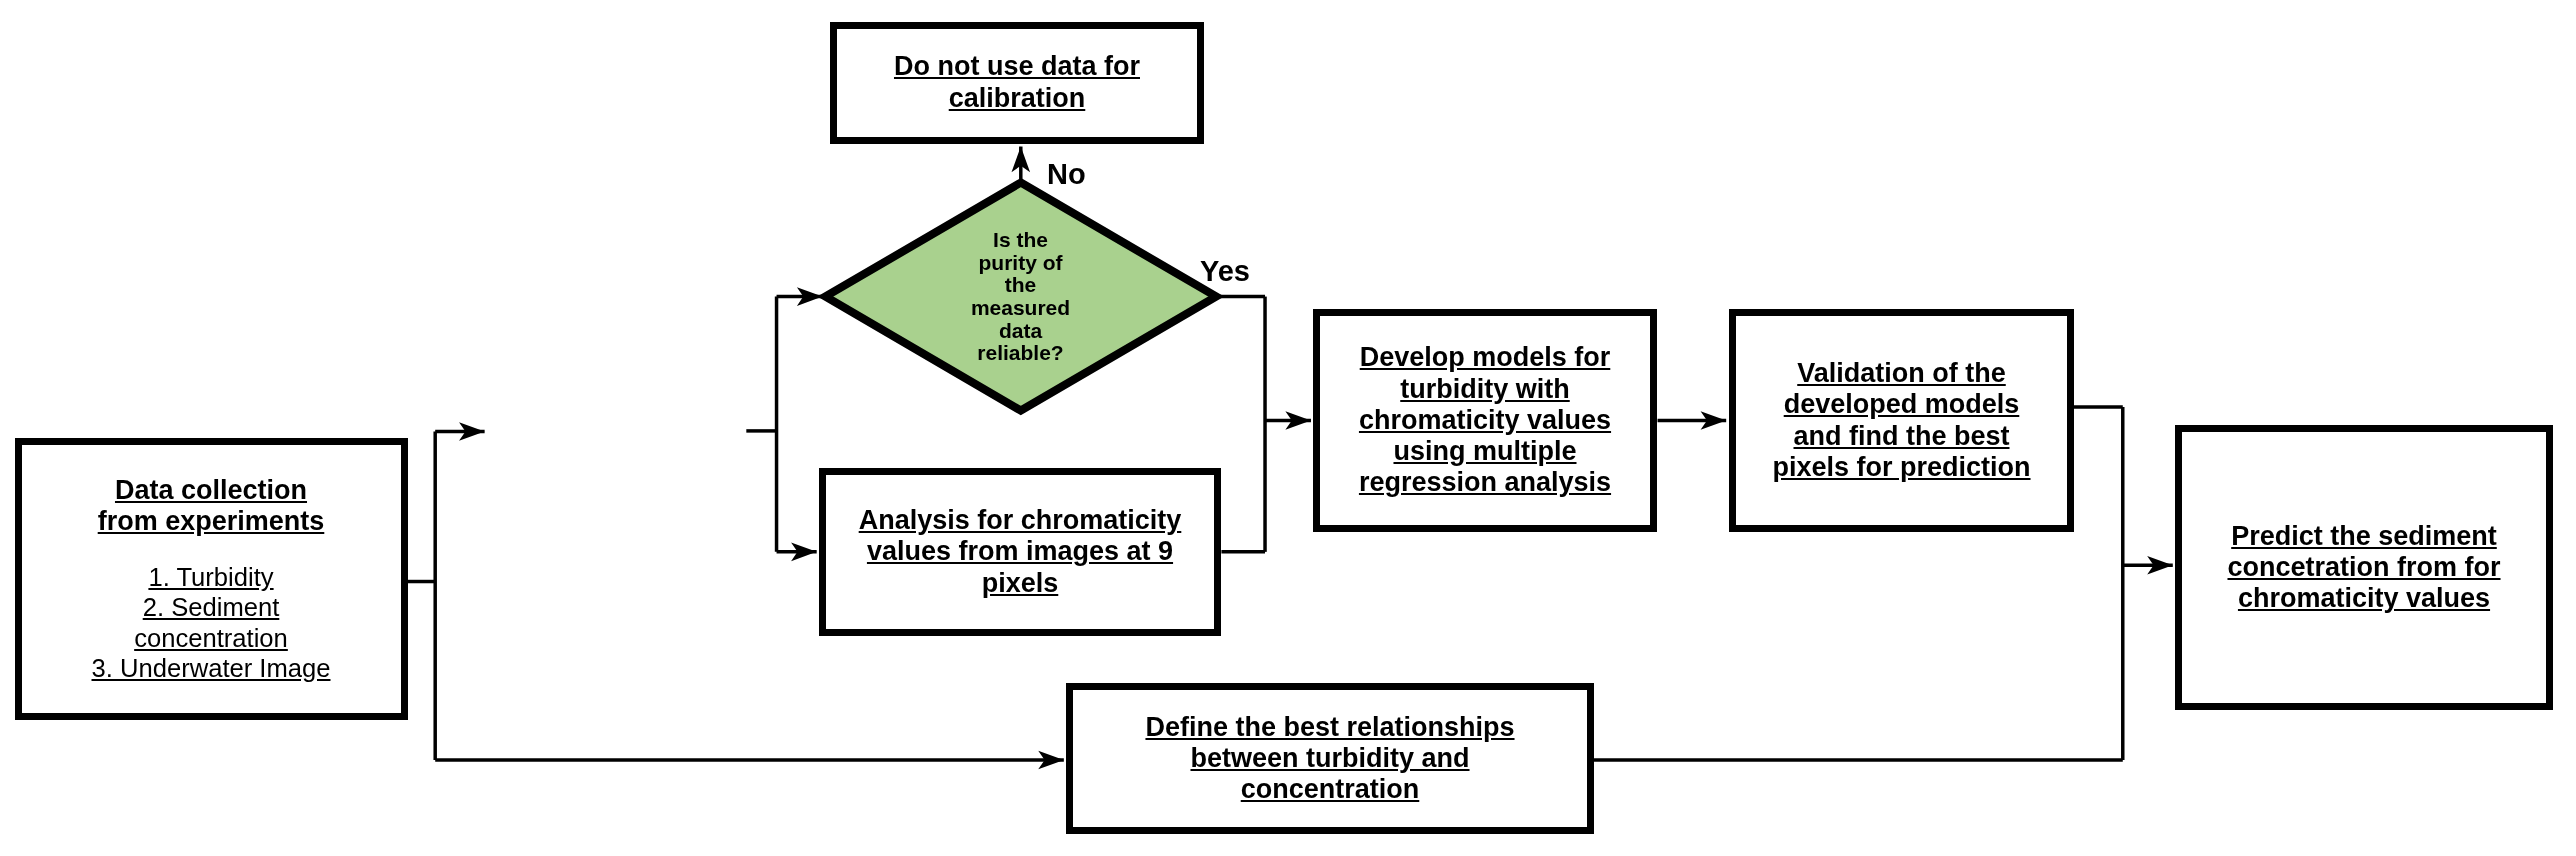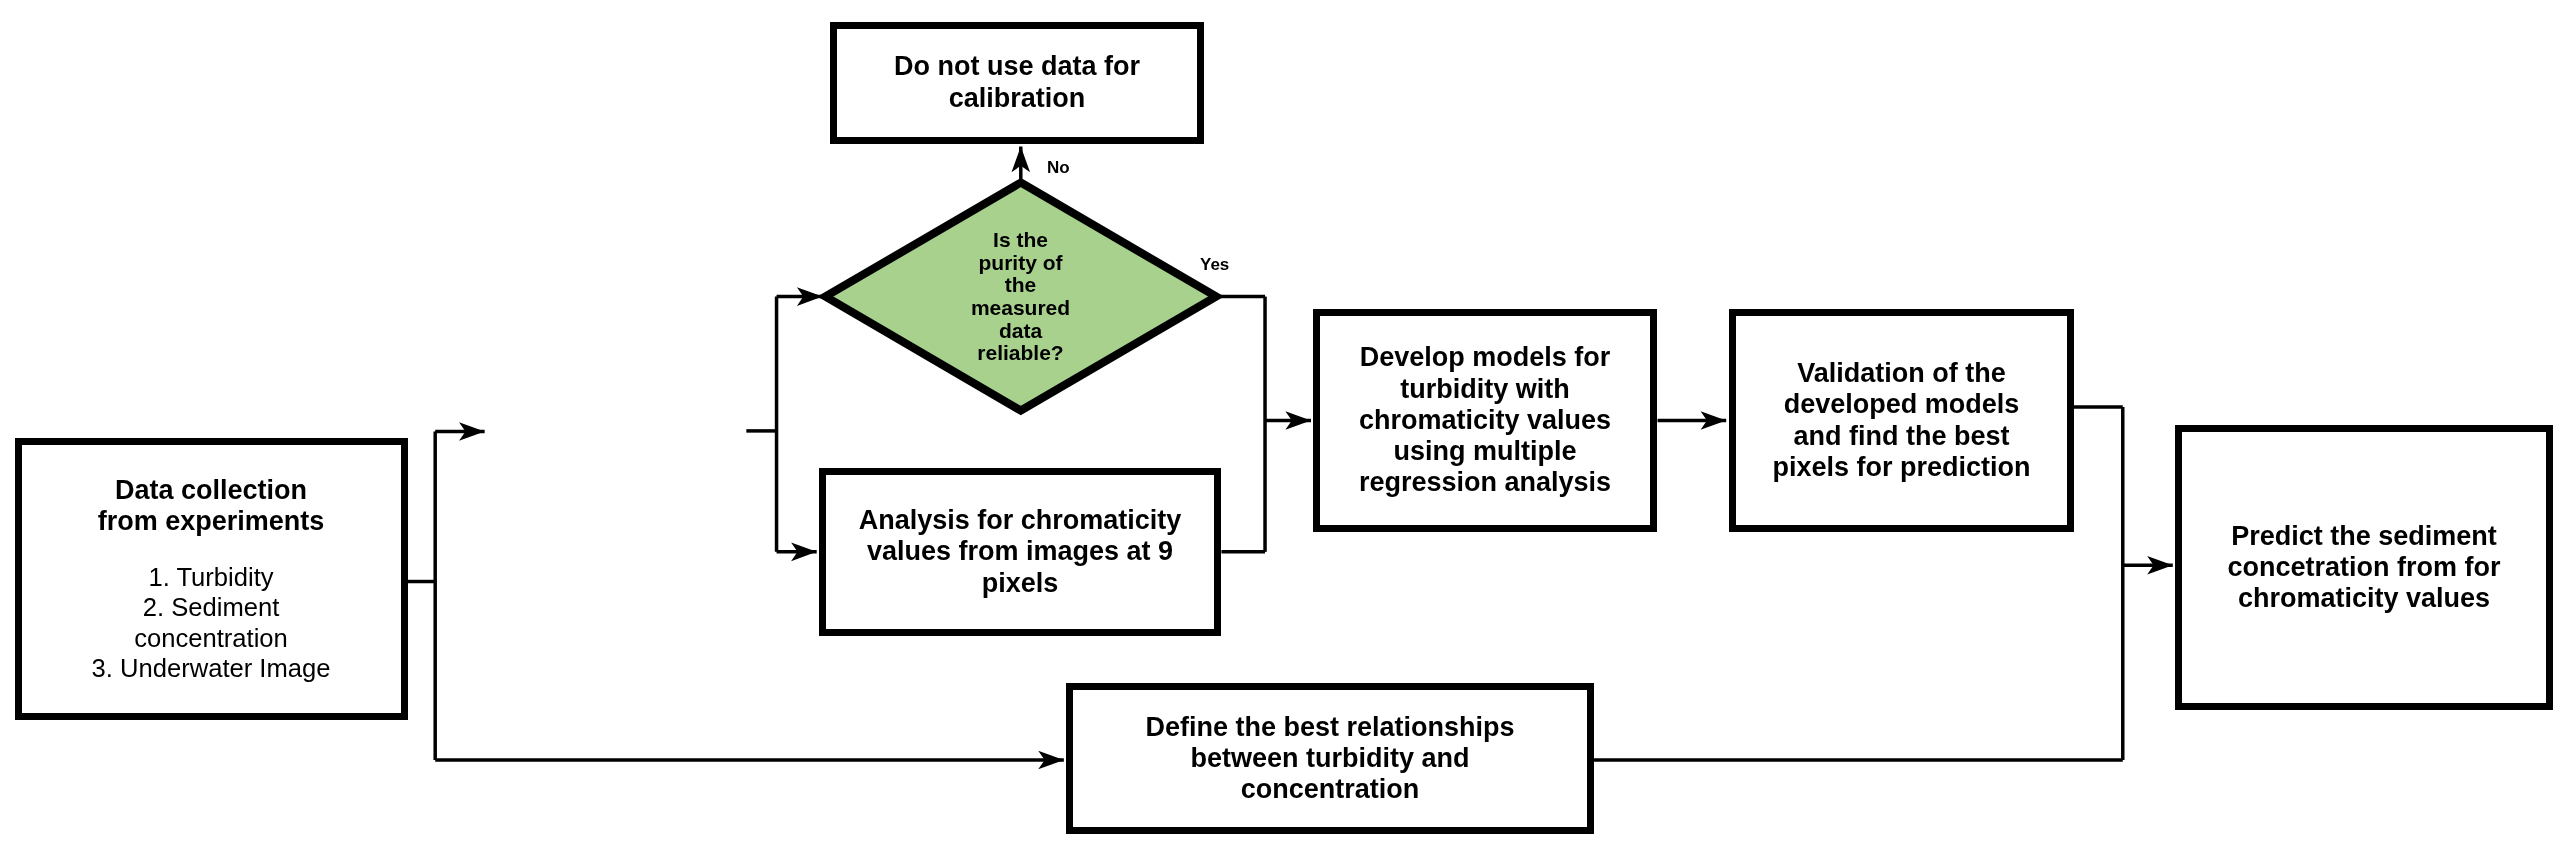--- a/index.html
+++ b/index.html
@@ -19,41 +19,42 @@
   }
   .node {
     position: absolute;
     box-sizing: border-box;
     background: #ffffff;
     border: 7.6px solid #000000;
     display: flex;
     flex-direction: column;
     justify-content: center;
     text-align: center;
+    text-decoration: underline;
   }
   .lbl {
     white-space: pre-line;
     font-weight: bold;
     font-size: 27px;
     line-height: 1.16;
     letter-spacing: 0px;
   }
   .diamond-label {
     position: absolute;
     display: flex;
     align-items: center;
     justify-content: center;
     text-align: center;
     background: transparent;
   }
   .diamond-label .lbl { font-size: 21px; line-height: 1.08; }
   .edge-label {
     position: absolute;
     font-weight: bold;
-    font-size: 17px;
+    font-size: 29px;
     background: transparent;
   }
   .list-block {
     margin-top: 24.4px;
     font-size: 25.6px;
     font-weight: normal;
     line-height: 1.18;
   }
   .list-item { white-space: pre-line; text-align: center; }
 </style>

